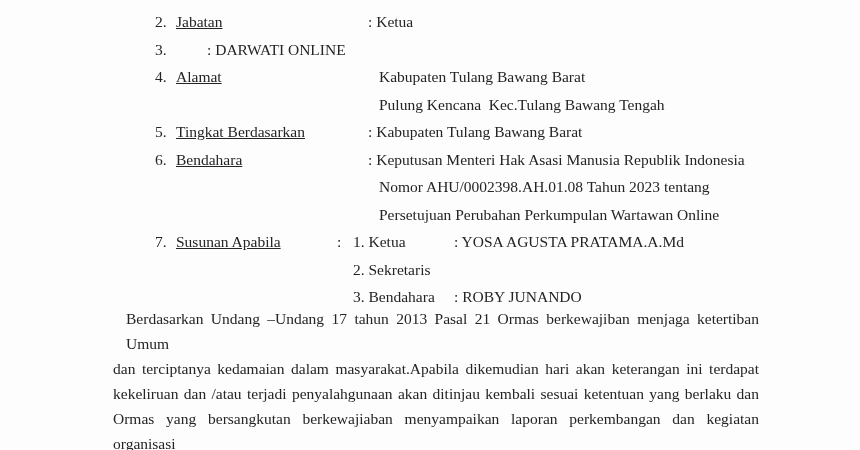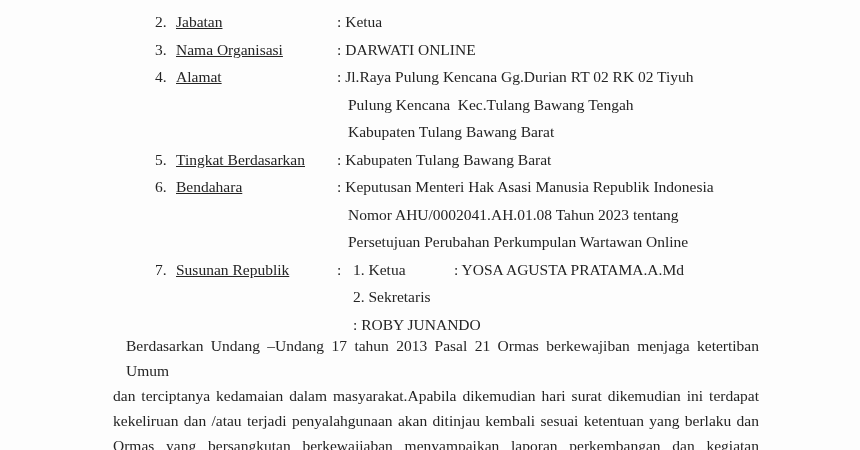--- a/index.html
+++ b/index.html
@@ -36,20 +36,21 @@
     width: 161px;
     flex: none;
     text-decoration: underline;
   }
   .value {
     flex: 1;
     min-width: 0;
   }
   .vline {
     white-space: pre;
+    margin-left: 31px;
   }
   .vline.cont {
     padding-left: 11px;
   }
   .p-line {
     display: flex;
     align-items: flex-start;
   }
   .p-lead {
     width: 16px;
@@ -87,77 +88,76 @@
     <div class="row">
       <span class="num">2.</span>
       <span class="label">Jabatan</span>
       <div class="value">
         <div class="vline">: Ketua</div>
       </div>
     </div>
 
     <div class="row">
       <span class="num">3.</span>
-      <span class="label">Nama Organisasi</span>
       <div class="value">
         <div class="vline">: DARWATI ONLINE</div>
       </div>
     </div>
 
     <div class="row">
       <span class="num">4.</span>
       <span class="label">Alamat</span>
       <div class="value">
-        <div class="vline">: Jl.Raya Pulung Kencana Gg.Durian RT 02 RK 02 Tiyuh</div>
+        <div class="vline cont">Kabupaten Tulang Bawang Barat</div>
         <div class="vline cont">Pulung Kencana  Kec.Tulang Bawang Tengah</div>
-        <div class="vline cont">Kabupaten Tulang Bawang Barat</div>
       </div>
     </div>
 
     <div class="row">
       <span class="num">5.</span>
       <span class="label">Tingkat Berdasarkan</span>
       <div class="value">
         <div class="vline">: Kabupaten Tulang Bawang Barat</div>
       </div>
     </div>
 
     <div class="row">
       <span class="num">6.</span>
       <span class="label">Bendahara</span>
       <div class="value">
         <div class="vline">: Keputusan Menteri Hak Asasi Manusia Republik Indonesia</div>
-        <div class="vline cont">Nomor AHU/0002041.AH.01.08 Tahun 2023 tentang</div>
+        <div class="vline cont">Nomor AHU/0002398.AH.01.08 Tahun 2023 tentang</div>
         <div class="vline cont">Persetujuan Perubahan Perkumpulan Wartawan Online</div>
       </div>
     </div>
 
     <div class="row">
       <span class="num">7.</span>
-      <span class="label">Susunan Republik</span>
+      <span class="label">Susunan Apabila</span>
       <div class="value">
         <div class="p-line">
           <span class="p-lead">:</span>
           <span class="p-role">1. Ketua</span>
           <span class="p-name">: YOSA AGUSTA PRATAMA.A.Md</span>
         </div>
         <div class="p-line">
           <span class="p-lead"></span>
           <span class="p-role">2. Sekretaris</span>
         </div>
         <div class="p-line">
           <span class="p-lead"></span>
+          <span class="p-role">3. Bendahara</span>
           <span class="p-name">: ROBY JUNANDO</span>
         </div>
       </div>
     </div>
 
   </div>
 
   <div class="paragraph">
     <div class="para-line first">Berdasarkan Undang –Undang 17 tahun 2013 Pasal 21 Ormas berkewajiban menjaga ketertiban Umum</div>
-    <div class="para-line">dan terciptanya kedamaian dalam masyarakat.Apabila dikemudian hari surat dikemudian ini terdapat</div>
+    <div class="para-line">dan terciptanya kedamaian dalam masyarakat.Apabila dikemudian hari akan keterangan ini terdapat</div>
     <div class="para-line">kekeliruan dan /atau terjadi penyalahgunaan akan ditinjau kembali sesuai ketentuan yang berlaku dan</div>
     <div class="para-line">Ormas yang bersangkutan berkewajiaban menyampaikan laporan perkembangan dan kegiatan organisasi</div>
 
   </div>
 
 </div>
 
 </body></html>

